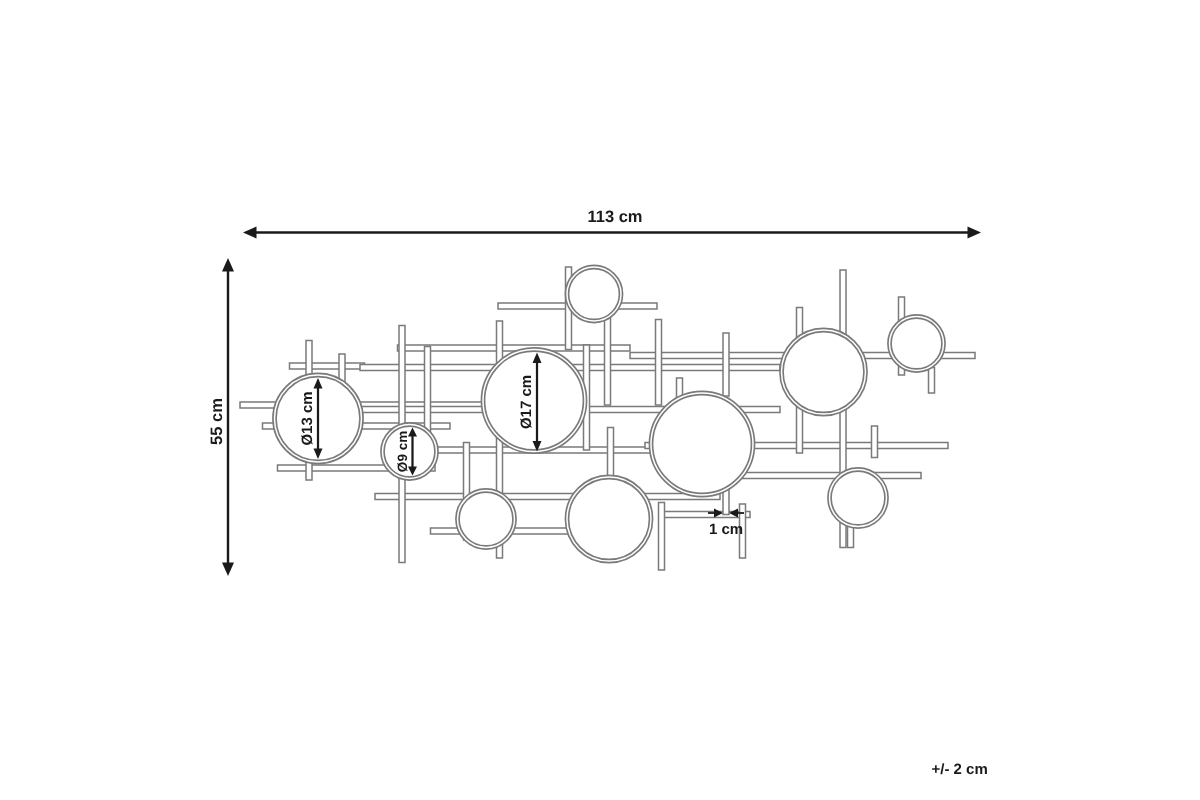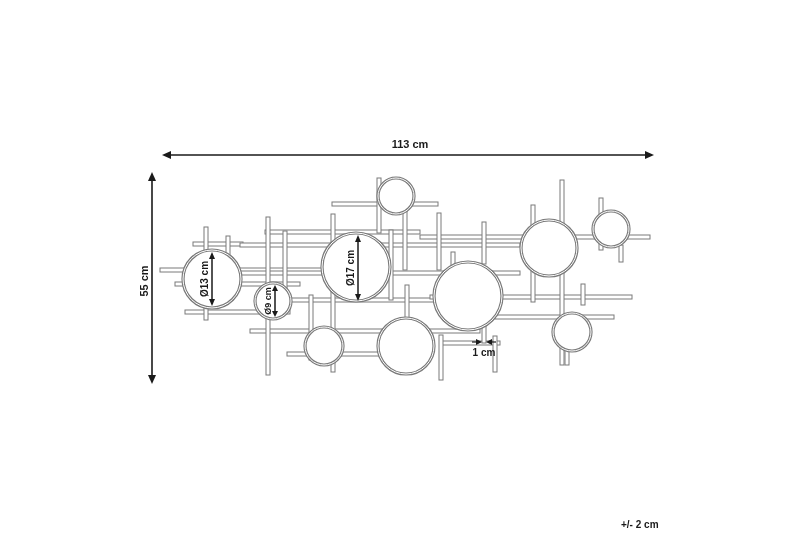--- a/index.html
+++ b/index.html
@@ -1,20 +1,20 @@
 <!DOCTYPE html>
 <html><head>
   <meta charset="utf-8">
   <style>
     html, body { margin: 0; padding: 0; background: #ffffff; }
     body { width: 800px; height: 533px; position: relative; overflow: hidden;
            font-family: "Liberation Sans", "DejaVu Sans", sans-serif; }
     #canvas { position: absolute; left: 0; top: 0; width: 800px; height: 533px; }
     .dim-text { font-family: "Liberation Sans", "DejaVu Sans", sans-serif; font-weight: bold; fill: #1a1a1a; }
-    .tolerance { position: absolute; left: 621px; top: 519px; font-size: 10px; font-weight: bold; color: #1a1a1a; }
+    .tolerance { position: absolute; left: 621px; top: 508px; font-size: 10px; font-weight: bold; color: #1a1a1a; }
   </style>
 </head>
 <body>
 
 <svg id="canvas" viewBox="0 0 800 533" xmlns="http://www.w3.org/2000/svg">
   <g id="rods">
       <rect x="193" y="242" width="50" height="4" fill="#ffffff" stroke="#7a7a7a" stroke-width="1"></rect>
       <rect x="332" y="202" width="106" height="4" fill="#ffffff" stroke="#7a7a7a" stroke-width="1"></rect>
       <rect x="265" y="230" width="155" height="4" fill="#ffffff" stroke="#7a7a7a" stroke-width="1"></rect>
       <rect x="240" y="243" width="280" height="4" fill="#ffffff" stroke="#7a7a7a" stroke-width="1"></rect>

